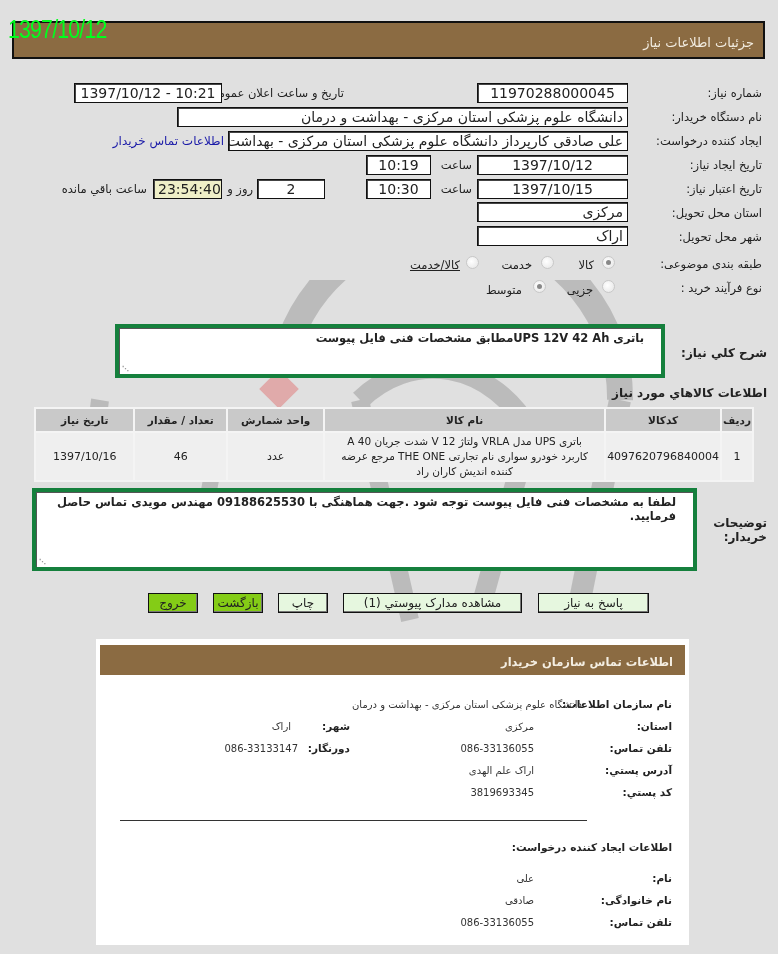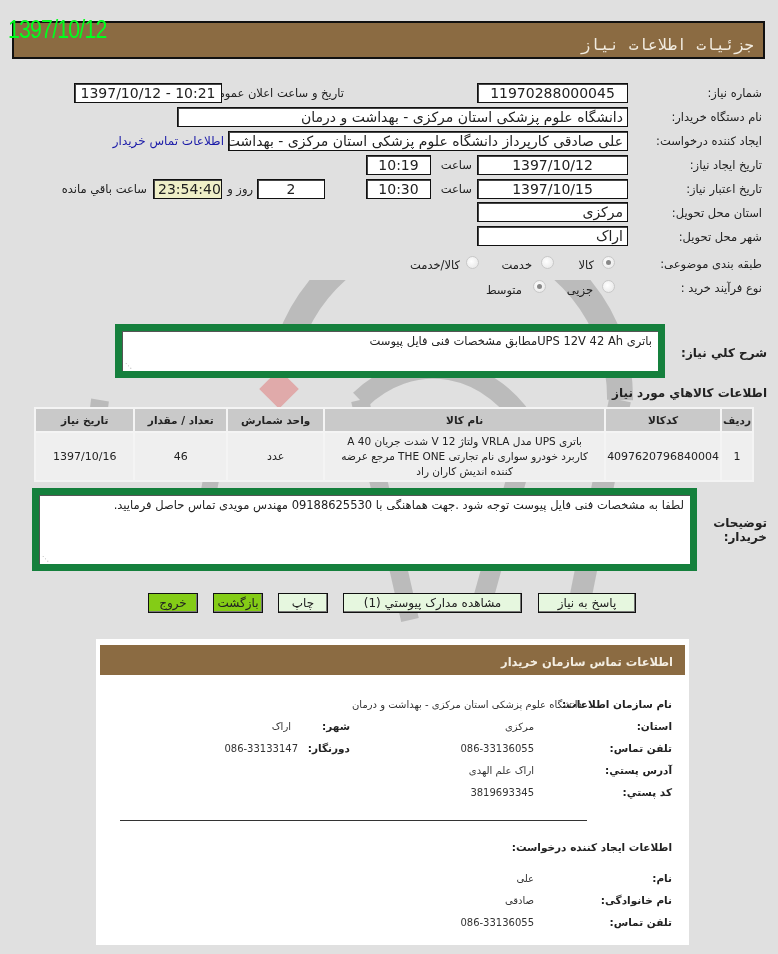--- a/index.html
+++ b/index.html
@@ -13,21 +13,21 @@
   }
   .abs { position: absolute; }
   .rtl { direction: rtl; }
 
   
   .header-bar {
     left: 12px; top: 21px; width: 753px; height: 38px;
     background: #8b6b42; border: 2px solid #111;
   }
   .header-title {
-    right: 24px; top: 35px; color: #f2ece0; font-size: 16px; font-family: Liberation Mono, monospace;
+    right: 24px; top: 35px; color: #f2ece0; font-size: 13px;
   }
   .stamp-date {
     left: 8px; top: 14px; color: #00ff1e; font-size: 26px;
     font-family: "Liberation Sans Narrow", "Liberation Sans", sans-serif;
     letter-spacing: -1px; transform: scaleX(0.82); transform-origin: left top;
   }
 
   .lbl { font-size: 11.5px; color: #222; white-space: nowrap; direction: rtl; }
   .box {
     background: #fff; border: 1px solid #111; border-width: 1px 1px 1px 1px;
@@ -44,22 +44,22 @@
     width: 13px; height: 13px; border-radius: 50%;
     border: 1px solid #c8c8c8; background: radial-gradient(circle at 40% 40%, #fff, #e4e4e4);
   }
   .radio.on::after {
     content: ""; position: absolute; left: 3px; top: 3px; width: 5px; height: 5px;
     border-radius: 50%; background: #888;
   }
   .radio { position: absolute; }
 
   .textarea {
-    background: #fff; border: 7px solid #15803d; box-shadow: inset 1px 1px 0 #555;
-    direction: rtl; font-size: 11.5px; padding: 3px 6px;
+    background: #fff; border: 4px solid #15803d; box-shadow: inset 1px 1px 0 #555;
+    direction: rtl; font-size: 11.5px; padding: 3px 17px; font-weight: bold;
   }
   .grip { position: absolute; left: 3px; bottom: 2px; font-size: 7px; color: #999; line-height: 6px; }
 
   .section-title { font-weight: bold; font-size: 12px; direction: rtl; white-space: nowrap; }
 
   table.items {
     border-collapse: collapse; direction: rtl; font-size: 11px;
     background: #f4f4f4;
   }
   table.items th {
@@ -140,21 +140,21 @@
 <div class="abs box right" style="left:477px;top:202px;width:151px;">مرکزی</div>
 <div class="abs lbl" style="right:16px;top:230px;">شهر محل تحویل:</div>
 <div class="abs box right" style="left:477px;top:226px;width:151px;">اراک</div>
 
 <div class="abs lbl" style="right:16px;top:257px;">طبقه بندی موضوعی:</div>
 <div class="radio on" style="left:602px;top:256px;"></div>
 <div class="abs lbl" style="right:184px;top:258px;">کالا</div>
 <div class="radio" style="left:541px;top:256px;"></div>
 <div class="abs lbl" style="right:246px;top:258px;">خدمت</div>
 <div class="radio" style="left:466px;top:256px;"></div>
-<div class="abs lbl" style="right:318px;top:258px;">کالا/خدمت</div>
+<div class="abs lbl" style="right:318px;top:258px;text-decoration:underline;">کالا/خدمت</div>
 
 <div class="abs lbl" style="right:16px;top:281px;">نوع فرآیند خرید :</div>
 <div class="radio" style="left:602px;top:280px;"></div>
 <div class="abs lbl" style="right:185px;top:283px;">جزیی</div>
 <div class="radio on" style="left:533px;top:280px;"></div>
 <div class="abs lbl" style="right:256px;top:283px;">متوسط</div>
 
 <div class="abs section-title" style="right:11px;top:346px;">شرح کلي نياز:</div>
 <div class="abs textarea" style="left:115px;top:324px;width:550px;height:54px;">
   <span>باتری UPS 12V 42 Ahمطابق مشخصات فنی فایل پیوست</span>
@@ -191,21 +191,21 @@
 
 <div class="abs section-title" style="right:11px;top:516px;">
   <div>توضیحات</div>
   <div>خریدار:</div>
 </div>
 <div class="abs textarea" style="left:32px;top:488px;width:665px;height:83px;">
   <span>لطفا به مشخصات فنی فایل پیوست توجه شود .جهت هماهنگی با 09188625530 مهندس مویدی تماس حاصل فرمایید.</span>
   <span class="grip">⋰</span>
 </div>
 
-<div class="abs btn green" style="left:538px;top:593px;width:98px;">پاسخ به نیاز</div>
+<div class="abs btn green" style="left:538px;top:593px;width:111px;">پاسخ به نیاز</div>
 <div class="abs btn green" style="left:343px;top:593px;width:179px;">مشاهده مدارک پیوستي (1)</div>
 <div class="abs btn green" style="left:278px;top:593px;width:50px;">چاپ</div>
 <div class="abs btn pink" style="left:213px;top:593px;width:50px;">بازگشت</div>
 <div class="abs btn pink" style="left:148px;top:593px;width:50px;">خروج</div>
 
 <div class="abs panel"></div>
 <div class="abs panel-head"></div>
 <div class="abs panel-head-title">اطلاعات تماس سازمان خریدار</div>
 
 <div class="abs pl" style="right:106px;top:698px;">نام سازمان اطلاعات:</div>

